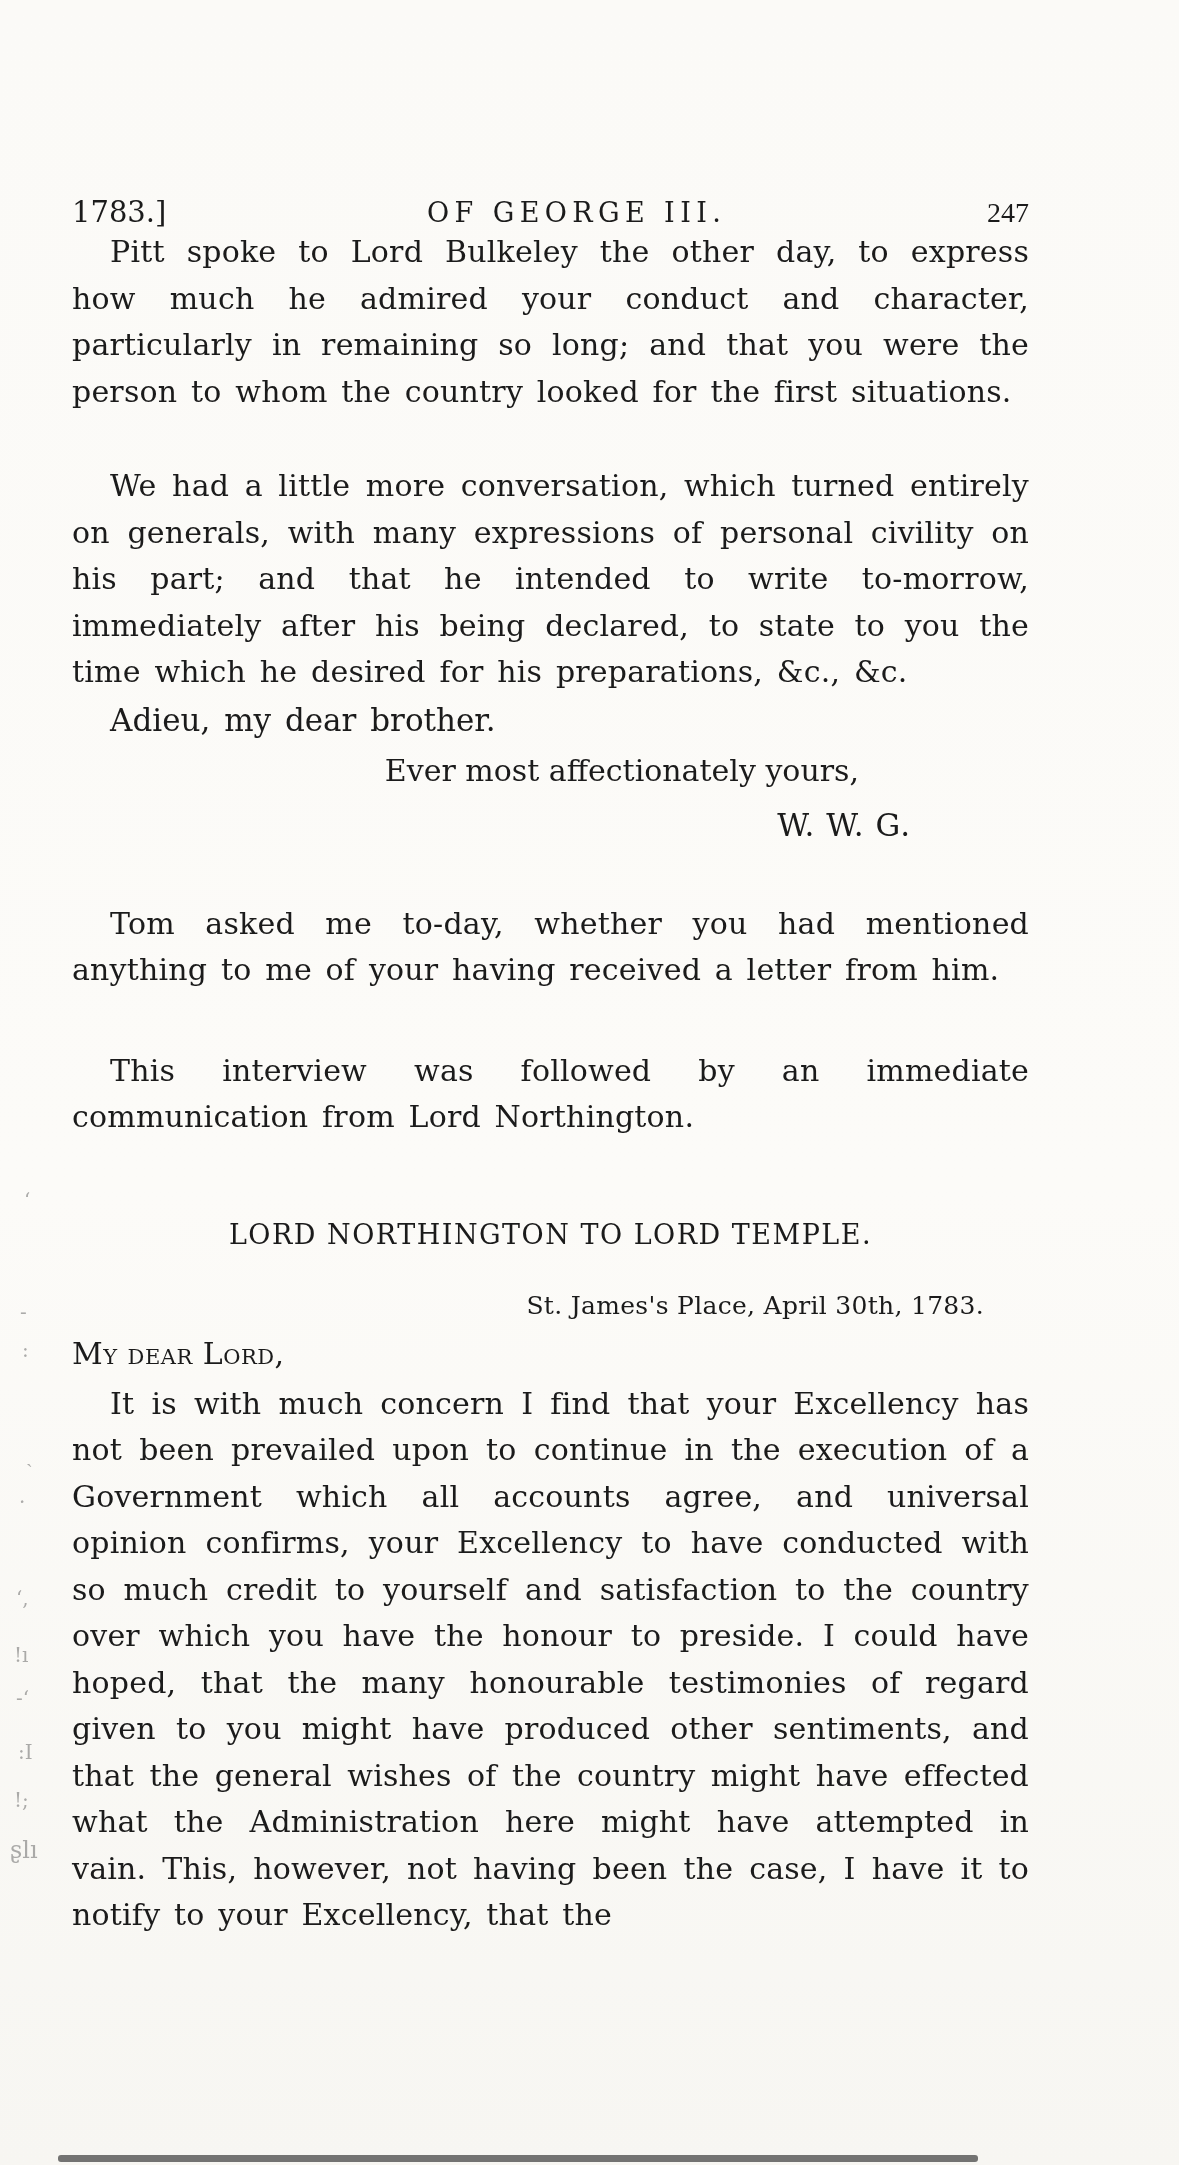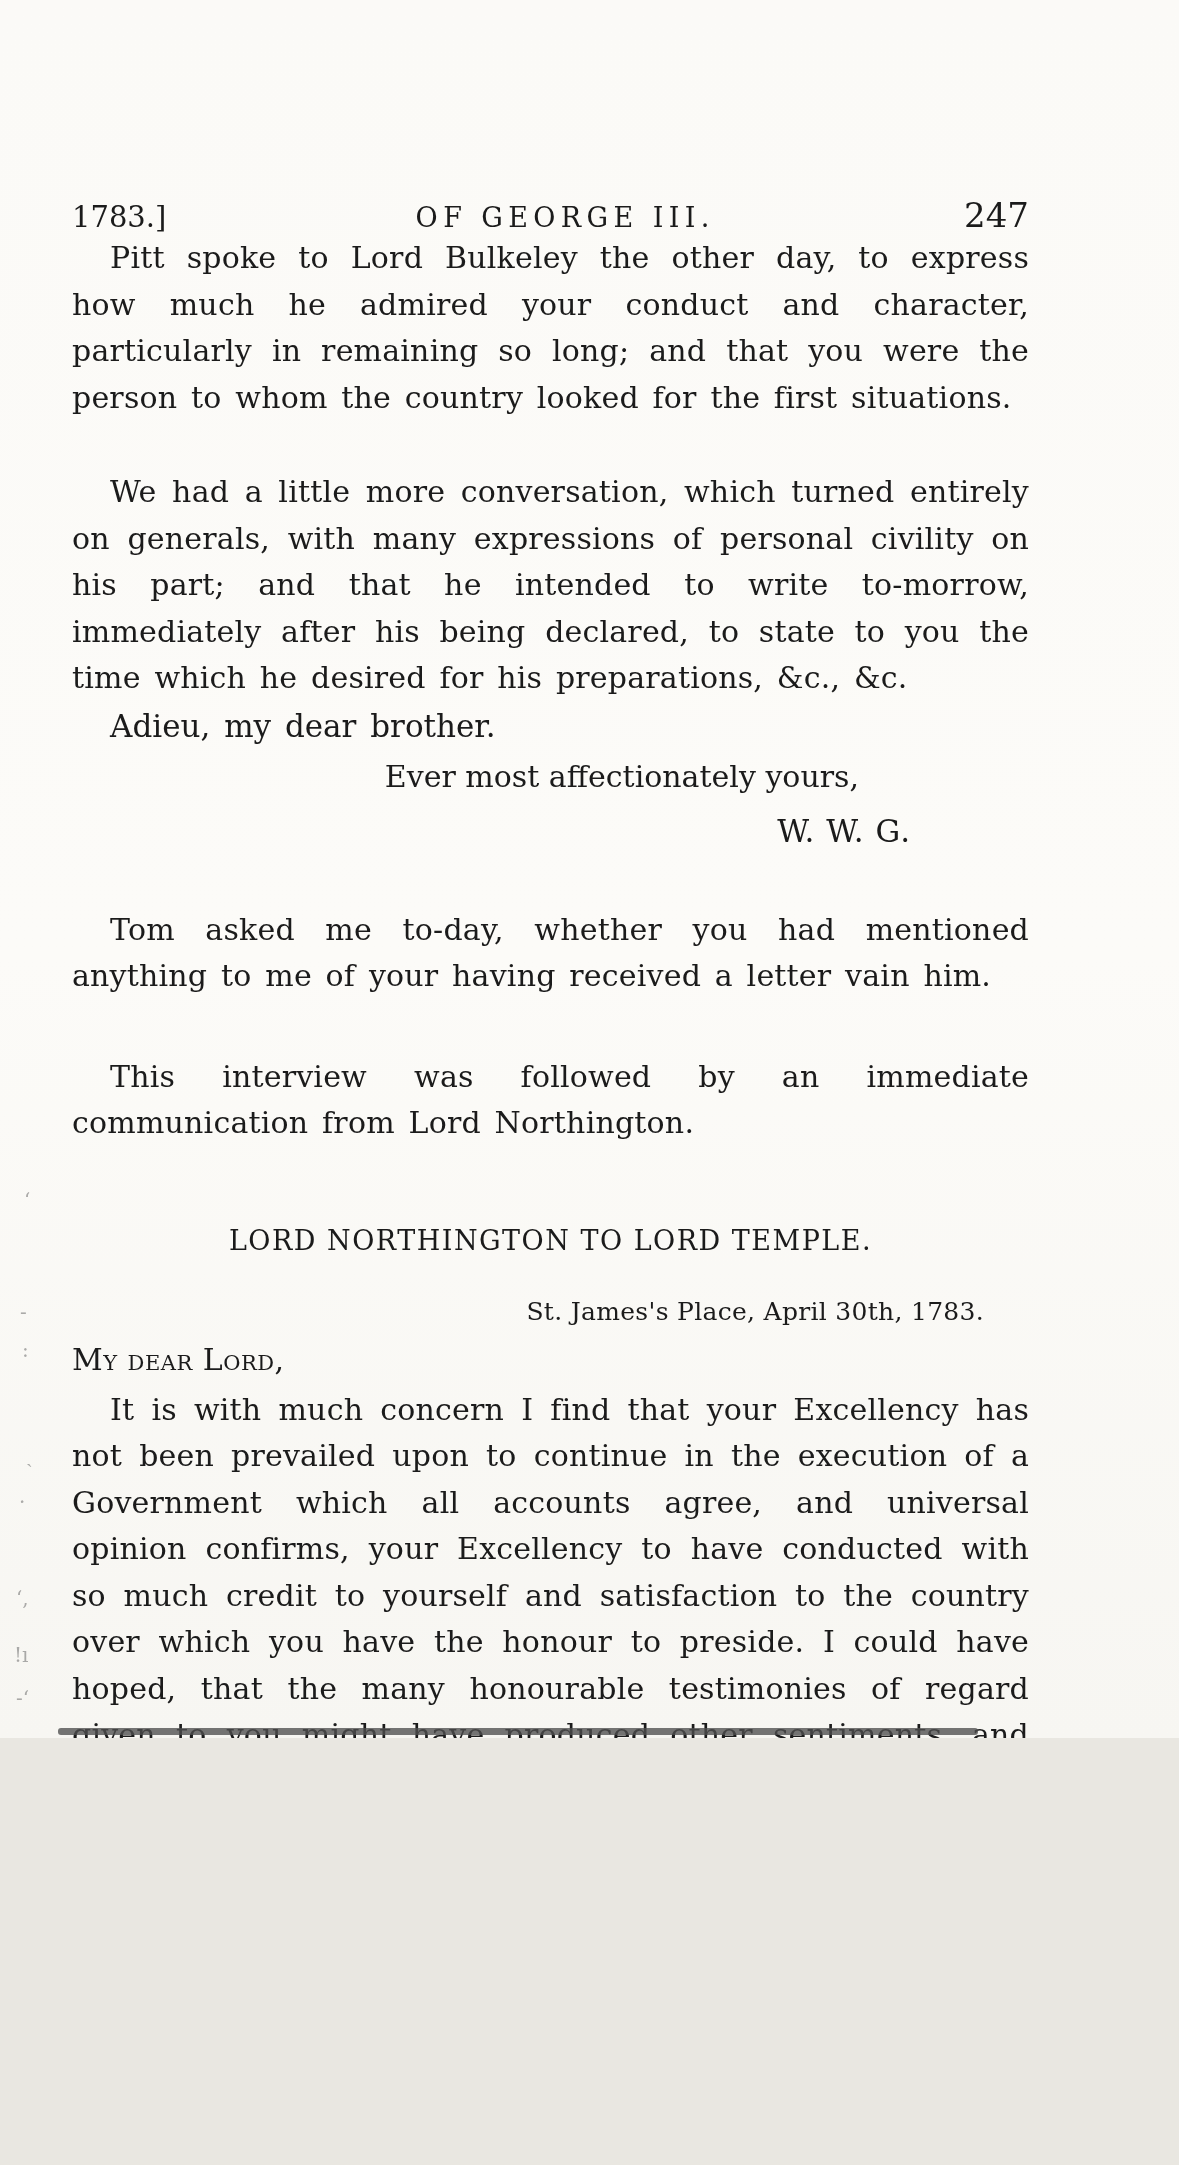--- a/index.html
+++ b/index.html
@@ -3,21 +3,21 @@
 <meta charset="utf-8">
 <style>
   html, body {
     margin: 0;
     padding: 0;
     background: #e9e7e1;
   }
   .page {
     position: relative;
     width: 1179px;
-    height: 1738px;
+    height: 2165px;
     margin: 0 auto;
     background: linear-gradient(180deg, #fbfaf7 0%, #fcfbf8 55%, #f7f6f2 100%);
     color: #1b1b1b;
     font-family: "DejaVu Serif", "Liberation Serif", serif;
     overflow: hidden;
   }
   .content {
     padding: 195px 150px 0 72px;
   }
   .header-row {
@@ -29,21 +29,22 @@
     flex: 0 0 auto;
   }
   .running-title {
     flex: 1 1 auto;
     text-align: center;
     font-size: 27px;
     letter-spacing: 0.2em;
   }
   .page-number {
     flex: 0 0 auto;
-    font-size: 34px;
+    font-size: 28px;
+    font-family: Liberation Serif, serif;
   }
   .para {
     margin: 0;
     font-size: 30px;
     line-height: 1.55;
     text-align: justify;
     text-indent: 38px;
     word-spacing: 4px;
     letter-spacing: 0.2px;
   }
@@ -127,21 +128,21 @@
       <span class="page-number">247</span>
     </div>
 
     <p class="para">Pitt spoke to Lord Bulkeley the other day, to express how much he admired your conduct and character, particularly in remaining so long; and that you were the person to whom the country looked for the first situations.</p>
     <p class="para first-para">We had a little more conversation, which turned entirely on generals, with many expressions of personal civility on his part; and that he intended to write to-morrow, immediately after his being declared, to state to you the time which he desired for his preparations, &amp;c., &amp;c.</p>
 
     <p class="farewell">Adieu, my dear brother.</p>
     <p class="valediction">Ever most affectionately yours,</p>
     <p class="signature">W. W. G.</p>
 
-    <p class="para postscript">Tom asked me to-day, whether you had mentioned anything to me of your having received a letter vain him.</p>
+    <p class="para postscript">Tom asked me to-day, whether you had mentioned anything to me of your having received a letter from him.</p>
 
     <p class="para narrative">This interview was followed by an immediate communication from Lord Northington.</p>
 
     <h2 class="letter-heading">LORD NORTHINGTON TO LORD TEMPLE.</h2>
 
     <p class="dateline">St. James's Place, April 30th, 1783.</p>
     <p class="salutation">My dear Lord,</p>
 
     <p class="para letter-body">It is with much concern I find that your Excellency has not been prevailed upon to continue in the execution of a Government which all accounts agree, and universal opinion confirms, your Excellency to have conducted with so much credit to yourself and satisfaction to the country over which you have the honour to preside. I could have hoped, that the many honourable testimonies of regard given to you might have produced other sentiments, and that the general wishes of the country might have effected what the Administration here might have attempted in vain. This, however, not having been the case, I have it to notify to your Excellency, that the</p>
 

